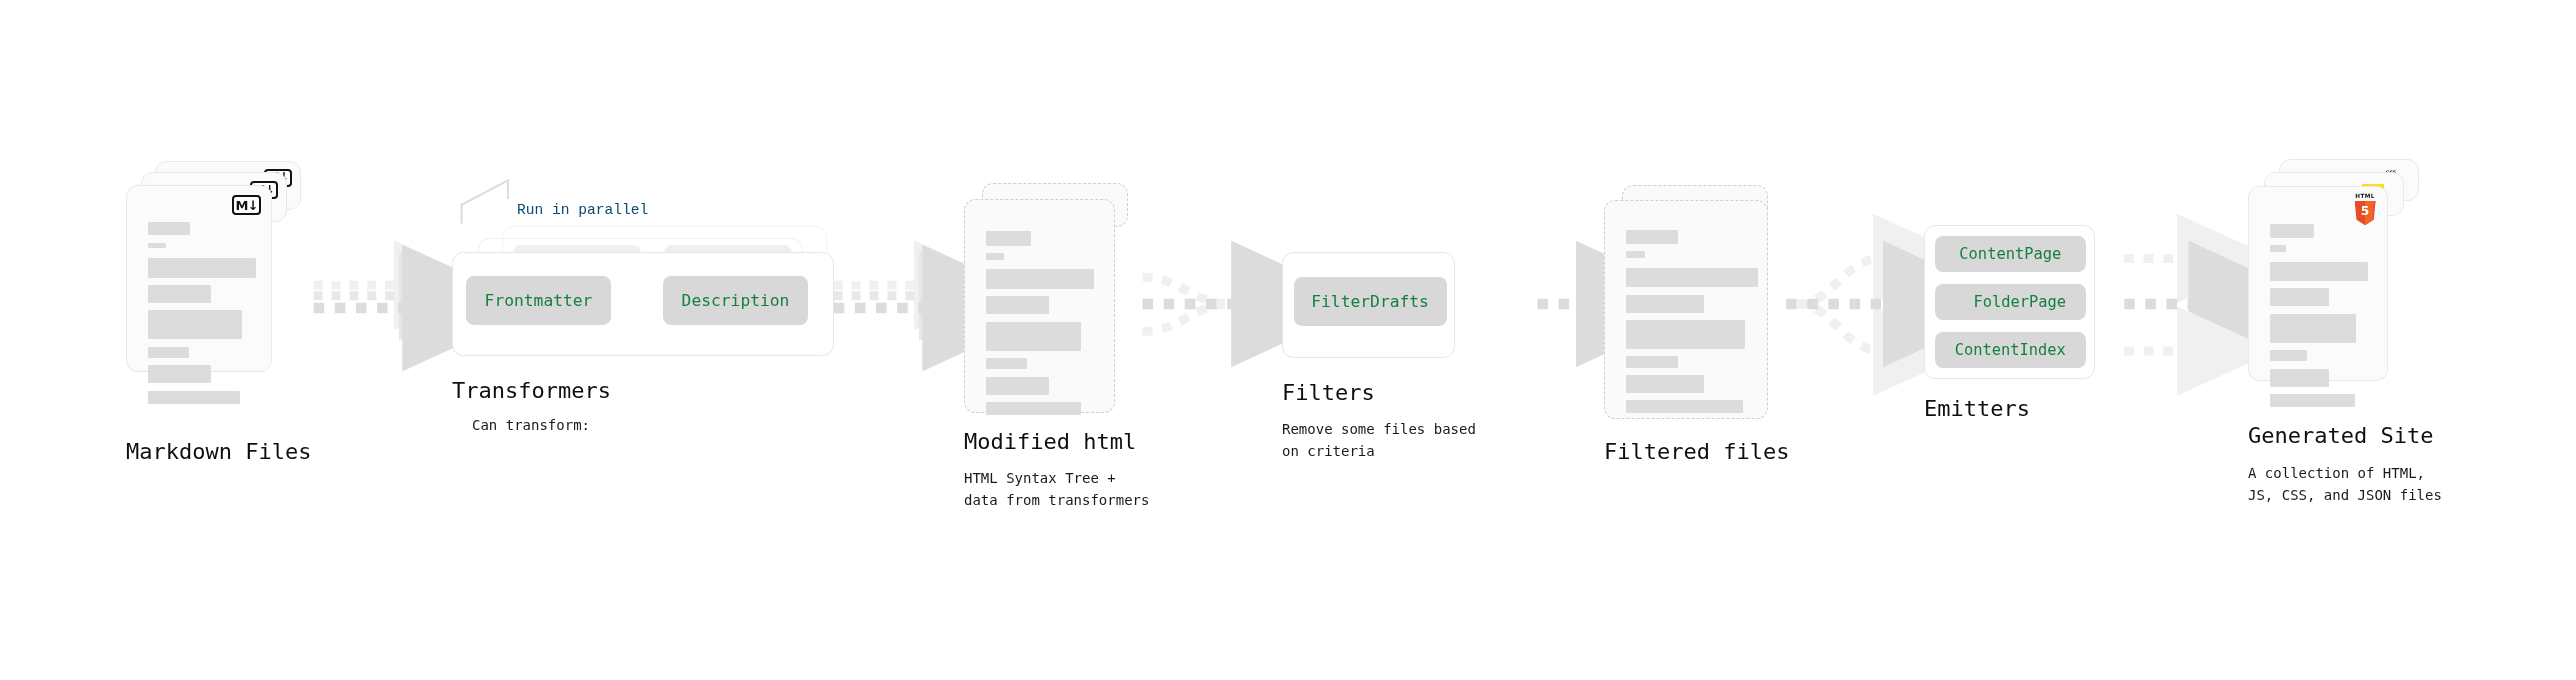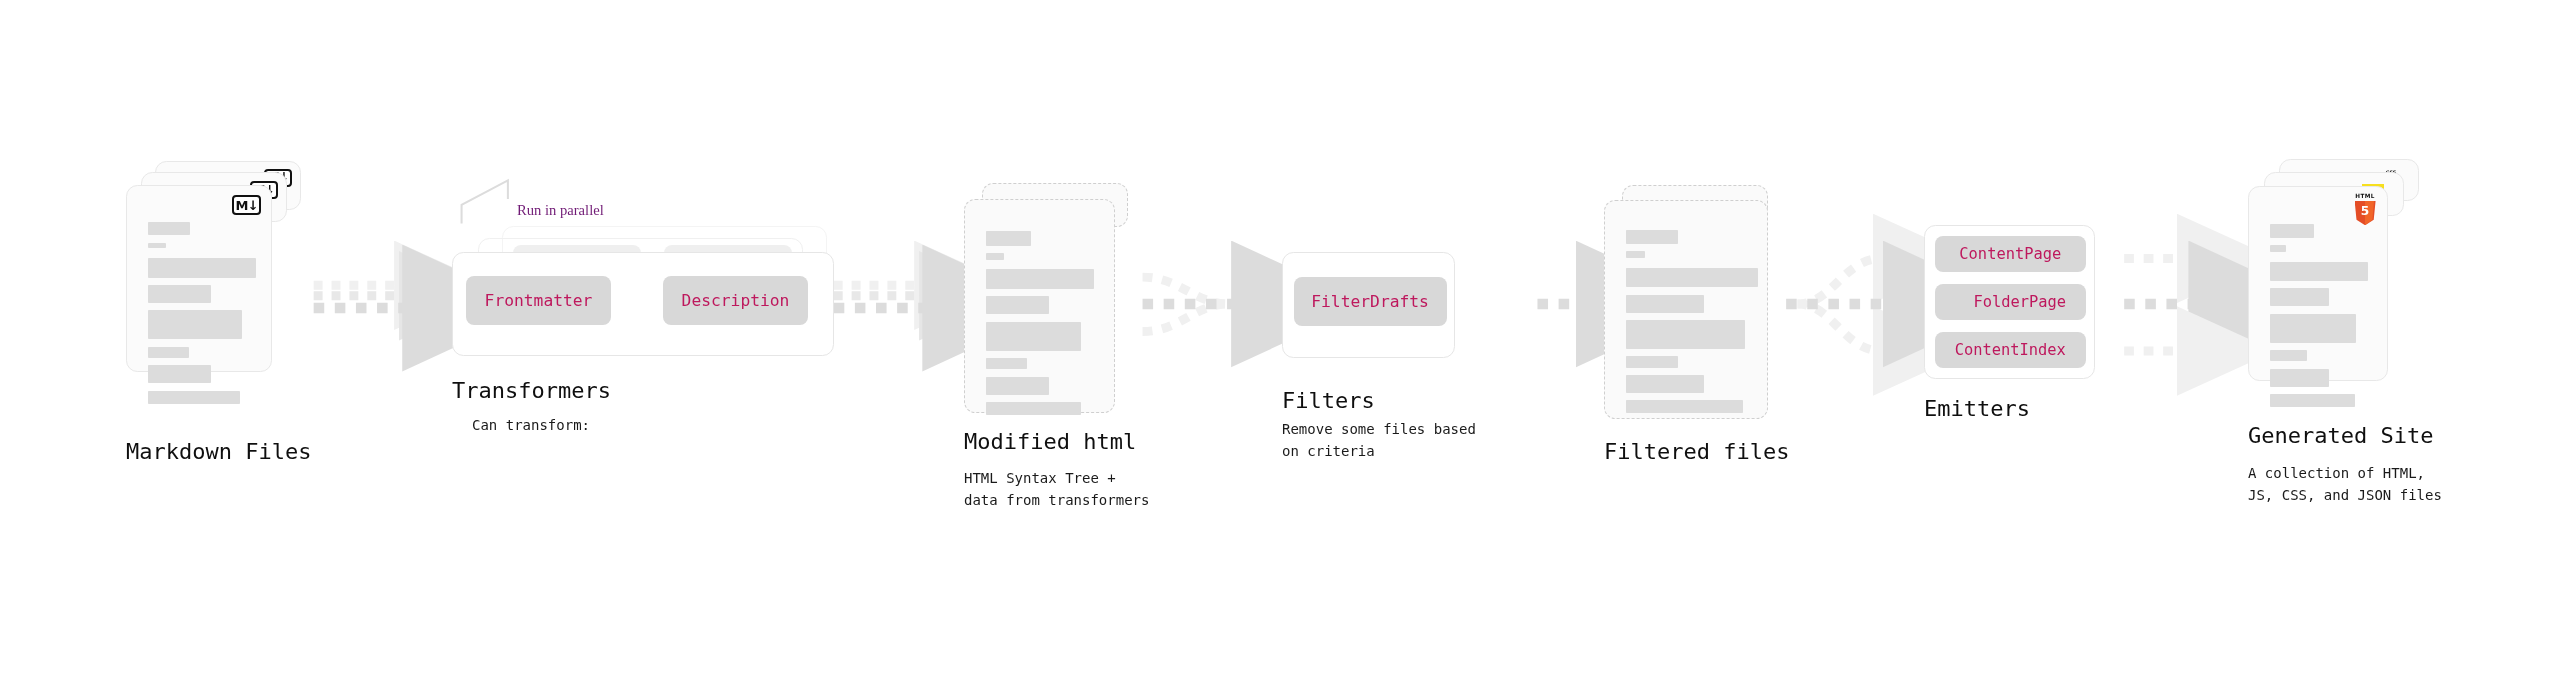--- a/index.html
+++ b/index.html
@@ -130,21 +130,21 @@
   .panel.ghost { background: transparent; border-color: #f0f0f0; }
   .panel.ghost2 { background: transparent; border-color: #f4f4f4; }
 
   .chip {
     position: absolute;
     border-radius: 8.1px;
     display: flex;
     align-items: center;
     justify-content: center;
     font-family: "DejaVu Sans Mono", "Liberation Mono", monospace;
-    color: #be185d;
+    color: #15803d;
     white-space: nowrap;
   }
   .chip.solid  { background: #d8d8d8; }
   .chip.faded1 { background: #e7e7e7; color: transparent; }
   .chip.faded2 { background: #efefef; color: transparent; }
 
   
   .title {
     position: absolute;
     font-family: "DejaVu Sans Mono", "Liberation Mono", monospace;
@@ -156,23 +156,23 @@
   .caption {
     position: absolute;
     font-family: "DejaVu Sans Mono", "Liberation Mono", monospace;
     font-size: 14px;
     line-height: 22px;
     color: #1a1a1a;
     white-space: pre;
   }
   .annot {
     position: absolute;
-    font-family: Liberation Serif, serif;
+    font-family: Liberation Mono, monospace;
     font-size: 14.6px;
-    color: #701a75;
+    color: #0c4a6e;
     white-space: nowrap;
   }
   .bullets { list-style: none; }
   .bullets li { white-space: pre; }
 
   svg.overlay { position: absolute; left: 0; top: 0; pointer-events: none; }
 </style>
 </head>
 <body>
 
@@ -311,21 +311,21 @@
 
   <div class="caption" style="left:964px; top:467px;">HTML Syntax Tree +
 data from transformers</div>
 
   <div class="stack" style="left:1282px; top:252px;">
     <div class="panel" style="left:0px; top:0px; width:173px; height:106px;">
       <div class="chip solid" style="left:10.6px; top:24.4px; width:153px; height:49px; font-size:16.3px;">FilterDrafts</div>
     </div>
   </div>
 
-  <div class="title" style="left:1282px; top:388px;">Filters</div>
+  <div class="title" style="left:1282px; top:380px;">Filters</div>
 
   <div class="caption" style="left:1282px; top:418px;">Remove some files based
 on criteria</div>
 
   <div class="stack" style="left:1604px; top:185px;">
 
     <div class="card dashed" style="left:18px; top:0px; width:146px; height:37px;"></div>
 
     <div class="card dashed" style="left:0px; top:14.6px; width:164px; height:219px;">
       <div class="card-lines" style="top:29px;">

